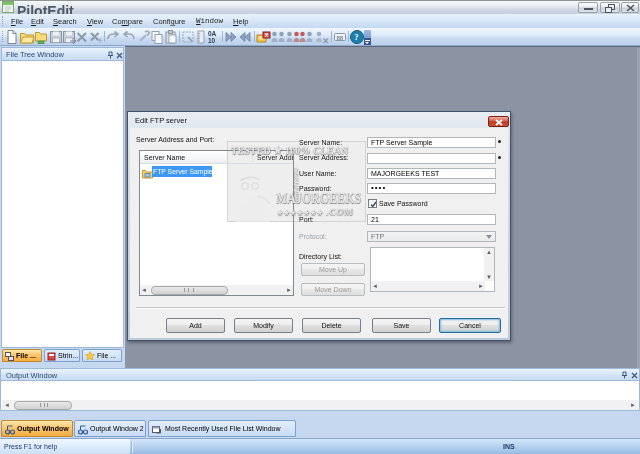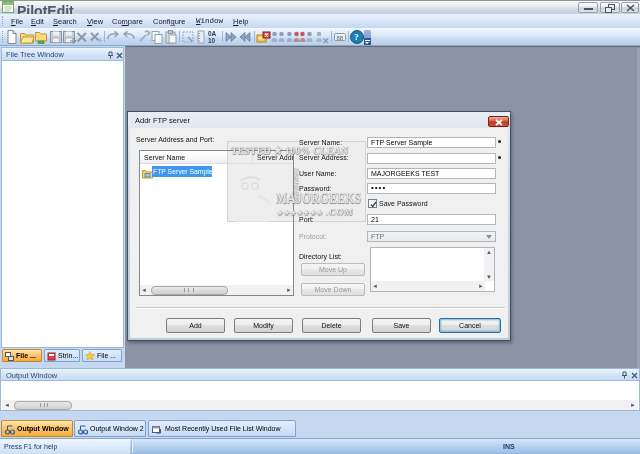--- a/index.html
+++ b/index.html
@@ -255,21 +255,21 @@
   <span class="tx" style="left:13px;">Strin...</span>
 </div>
 <div class="abs dtab" style="left:82px;top:349px;width:40px;">
   <svg class="abs" style="left:2px;top:1px;" width="10" height="10" viewBox="0 0 10 10">
     <path d="M5 0.5 L6.3 3.4 L9.5 3.7 L7.1 5.8 L7.8 9 L5 7.3 L2.2 9 L2.9 5.8 L0.5 3.7 L3.7 3.4 Z" fill="#ffc93c" stroke="#d99a18" stroke-width="0.6"></path>
   </svg>
   <span class="tx" style="left:14px;">File ...</span>
 </div>
 
 <div class="abs" id="dlg">
-  <div class="abs" style="left:7px;top:4px;font-size:7.5px;color:#101010;">Addr FTP server</div>
+  <div class="abs" style="left:7px;top:4px;font-size:7.5px;color:#101010;">Edit FTP server</div>
   <div class="abs" style="left:360px;top:4px;width:21px;height:11px;border-radius:2px;border:1px solid #7c2014;
        background:linear-gradient(#edb0a2,#d66a55 40%,#c03a24 55%,#cc5238);">
     <svg class="abs" style="left:6px;top:1.5px;" width="8" height="7" viewBox="0 0 8 7">
       <path d="M1 1 L7 6 M7 1 L1 6" stroke="#fff" stroke-width="1.7"></path>
     </svg>
   </div>
   <div class="abs" id="dlgclient">
     <div class="lbl" style="left:6px;top:8px;">Server Address and Port:</div>
 
     <div class="abs" style="left:9px;top:22px;width:155px;height:146px;background:#fff;border:1px solid #828790;overflow:hidden;">

